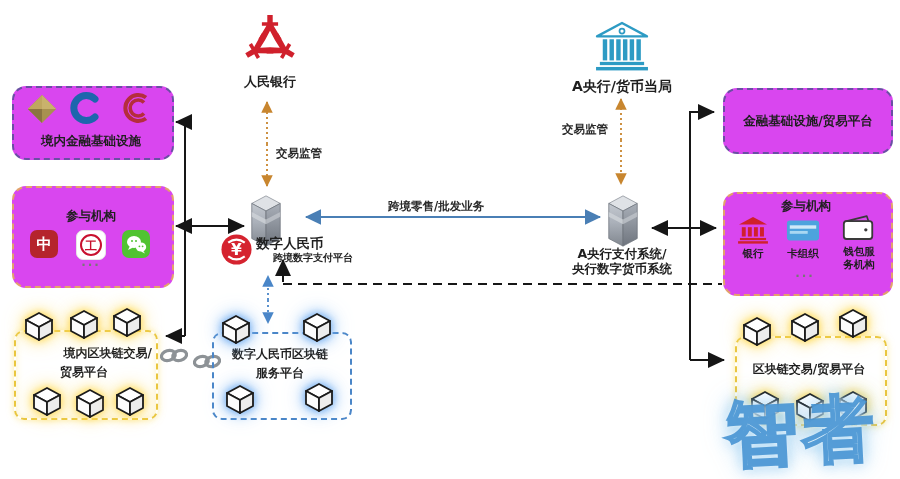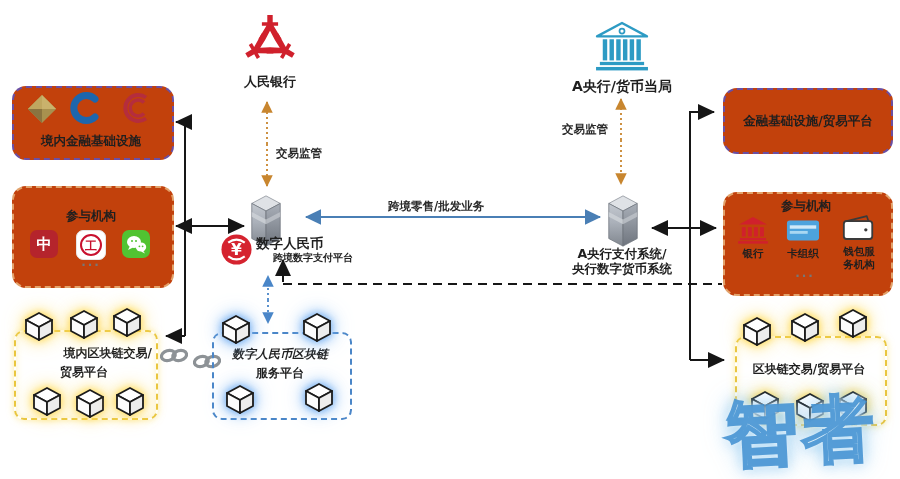--- a/index.html
+++ b/index.html
@@ -3,21 +3,21 @@
 <meta charset="utf-8">
 <style>
   html,body{margin:0;padding:0;}
   body{font-family:"DejaVu Sans",sans-serif;background:#ffffff;}
   .stage{position:relative;width:900px;height:479px;background:#ffffff;overflow:hidden;padding-left:16px;}
   .abs{position:absolute;}
   .lbl{color:#1f1f1f;font-weight:700;line-height:1.25;}
   .ctr{text-align:center;}
 
   
-  .dbox{position:absolute;border-radius:14px;background:#c2410c;}
+  .dbox{position:absolute;border-radius:14px;background:#d946ef;}
   .purple{border:2.5px dashed #6a4fa3;}
   .orangeb{border:2.5px dashed #e2a26b;}
   .yellowb{border:2.5px dashed #e9c63f;border-radius:10px;background:transparent;box-shadow:0 0 7px rgba(250,218,90,.55), inset 0 0 7px rgba(250,218,90,.35);}
   .blueb{border:2.5px dashed #4a86c8;border-radius:10px;background:transparent;}
 
   .ellipsis{color:#777;font-weight:700;letter-spacing:2px;}
 
   
   .app{width:28px;height:28px;border-radius:7px;display:flex;align-items:center;justify-content:center;}
   .app-boc{background:#b5242c;color:#fff;font-size:15px;font-weight:700;}
@@ -256,21 +256,21 @@
     </svg>
 
   <svg class="abs" style="left:158px;top:345px" width="32" height="21" viewBox="0 0 34 22">
       <use href="#sym-link"></use>
     </svg>
   <svg class="abs" style="left:191px;top:351px" width="32" height="21" viewBox="0 0 34 22">
       <use href="#sym-link"></use>
     </svg>
 
   <div class="dbox blueb" style="left:212px;top:332px;width:136px;height:84px;"></div>
-  <div class="abs lbl ctr" style="left:214px;top:347px;width:132px;font-size:12px;font-style:italic;">数字人民币区块链</div>
+  <div class="abs lbl ctr" style="left:214px;top:347px;width:132px;font-size:12px;">数字人民币区块链</div>
   <div class="abs lbl ctr" style="left:214px;top:366px;width:132px;font-size:12px;">服务平台</div>
   <svg class="abs glow-b" style="left:219px;top:314px" width="34" height="30" viewBox="0 0 34 30">
       <use href="#sym-cube"></use>
     </svg>
   <svg class="abs glow-b" style="left:300px;top:312px" width="34" height="30" viewBox="0 0 34 30">
       <use href="#sym-cube"></use>
     </svg>
   <svg class="abs glow-b" style="left:223px;top:384px" width="34" height="30" viewBox="0 0 34 30">
       <use href="#sym-cube"></use>
     </svg>

